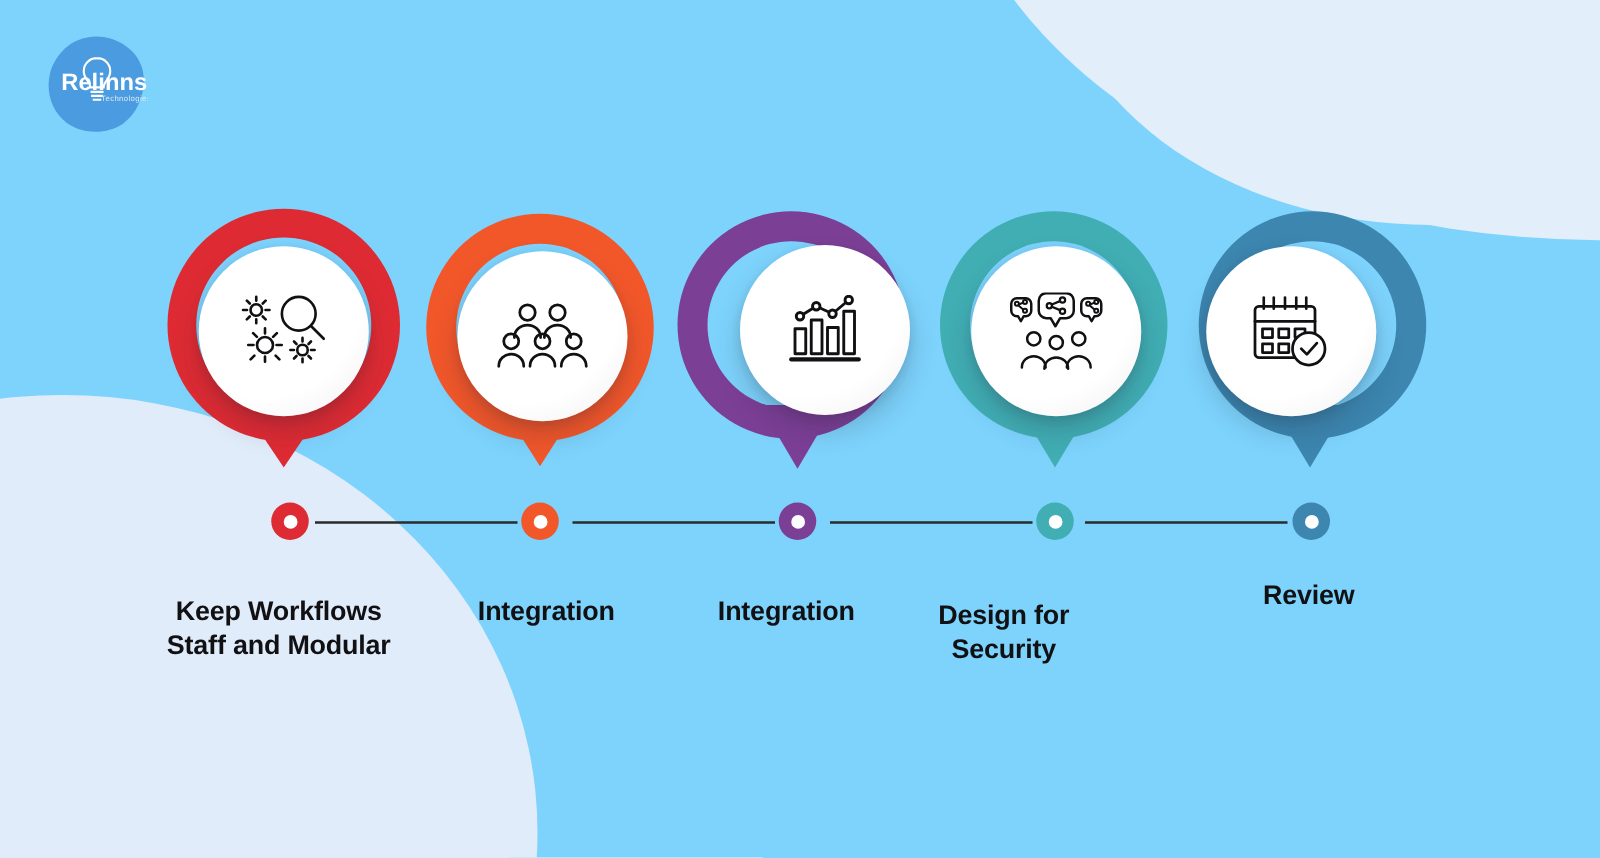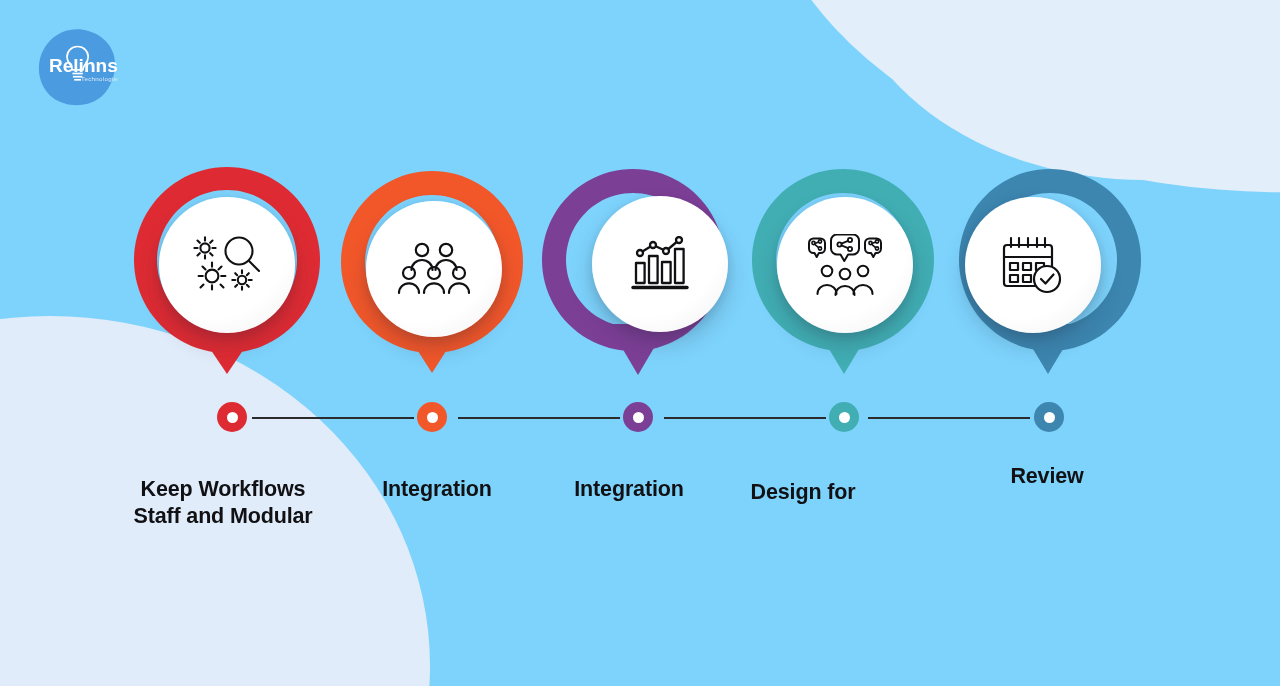--- a/index.html
+++ b/index.html
@@ -304,20 +304,21 @@
     <div class="label" style="left:332px;top:6px;width:210px;">
       <span>Integration</span>
     </div>
 
     <div class="label" style="left:524px;top:6px;width:210px;">
       <span>Integration</span>
     </div>
 
     <div class="label" style="left:683px;top:-7px;width:240px;margin-top:16px;">
       <span>Design for</span>
+      <span>Security</span>
     </div>
 
     <div class="label" style="left:942px;top:-7px;width:210px;text-align:center;">
       <span>Review</span>
     </div>
   </div>
 
 </div>
 
 </body></html>

